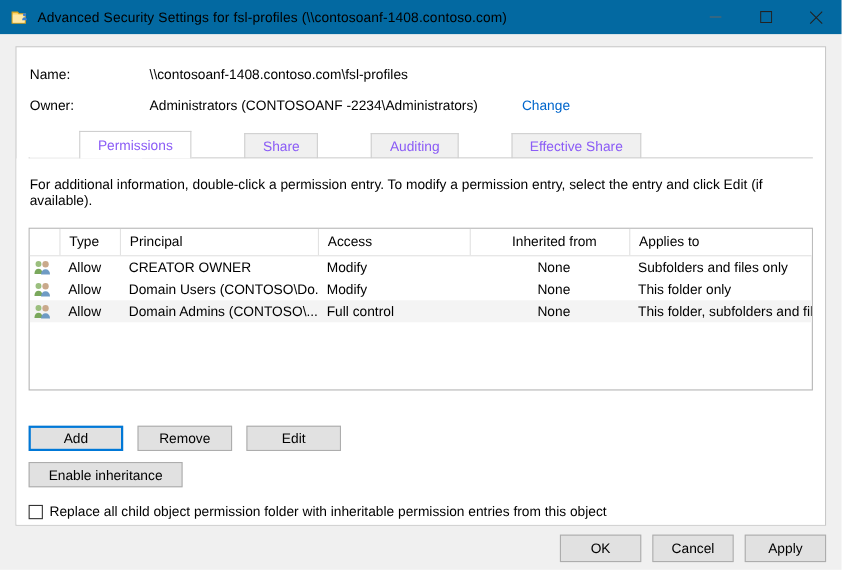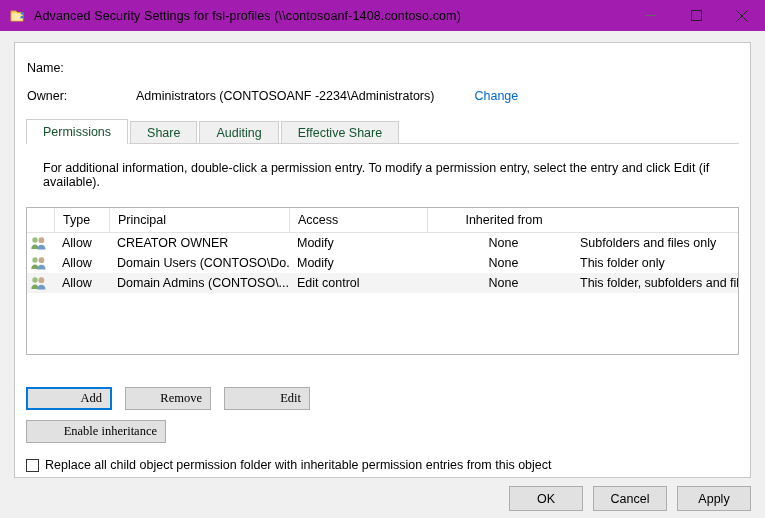--- a/index.html
+++ b/index.html
@@ -14,21 +14,21 @@
     font-family: "Liberation Sans", sans-serif;
     font-size: 12px;
     color: #000000;
     overflow: hidden;
     position: relative;
   }
 
   
   .titlebar {
     height: 31px;
-    background: #a21caf;
+    background: #0369a1;
     display: flex;
     align-items: center;
     position: relative;
   }
   .title-icon {
     width: 16px;
     height: 16px;
     margin-left: 10px;
     margin-right: 8px;
     flex: 0 0 auto;
@@ -108,22 +108,23 @@
     height: 23px;
     line-height: 23px;
     padding: 0 16px;
     font-size: 12.5px;
     background: #f0f0f0;
     border: 1px solid #cfcfcf;
     border-bottom: none;
     box-sizing: border-box;
     margin-right: 2px;
     text-align: center;
-    color: #14532d;
+    color: #8b5cf6;
     white-space: nowrap;
+    margin-left: 46px;
   }
   .tab.active {
     background: #ffffff;
     border-color: #cfcfcf;
     height: 25px;
     line-height: 24px;
     position: relative;
     z-index: 3;
   }
   .tab-underline {
@@ -144,21 +145,20 @@
   }
 
   
   .content {
     position: absolute;
     left: 0;
     top: 101px;
     right: 0;
     bottom: 0;
     background: #ffffff;
-    padding-left: 16px;
   }
   .info-text {
     margin: 17px 0 0 12px;
     font-size: 12.5px;
     color: #000;
   }
   .entries-label {
     margin: 18px 0 0 12px;
     font-size: 12.5px;
     color: #000;
@@ -237,28 +237,27 @@
     position: absolute;
     left: 11px;
     top: 243px;
     display: flex;
   }
   .btn {
     height: 23px;
     min-width: 86px;
     background: #e1e1e1;
     border: 1px solid #adadad;
-    font-family: Liberation Serif, serif;
+    font-family: Liberation Sans, sans-serif;
     font-size: 12.5px;
     color: #000;
     padding: 0 8px;
     box-sizing: border-box;
     margin-right: 13px;
     cursor: default;
-    text-align: right;
   }
   .btn.focus {
     border: 2px solid #0078d7;
     background: #e1e1e1;
   }
   .btn.wide { min-width: 140px; }
   .btnrow2 {
     position: absolute;
     left: 11px;
     top: 276px;
@@ -337,20 +336,21 @@
           <path d="M0.5 0.5 L11.5 11.5 M11.5 0.5 L0.5 11.5" stroke="#222" stroke-width="1"></path>
         </svg>
     </button>
   </div>
 </div>
 
 <div class="panel">
 
   <div class="field-row name-row">
     <span class="field-label">Name:</span>
+    <span class="field-value">\\contosoanf-1408.contoso.com\fsl-profiles</span>
   </div>
 
   <div class="field-row owner-row">
     <span class="field-label">Owner:</span>
     <span class="field-value">Administrators (CONTOSOANF -2234\Administrators)</span>
     <a class="change-link" href="#">Change</a>
   </div>
 
   <div class="tab-underline"></div>
   <div class="tabstrip">
@@ -366,20 +366,21 @@
     <div class="entries-label">Permission entries:</div>
 
     <div class="listbox">
 
       <div class="list-header">
         <div class="hcell c-icon"></div>
         <div class="hcell c-type">Type</div>
         <div class="hcell c-principal">Principal</div>
         <div class="hcell c-access">Access</div>
         <div class="hcell c-inherited">Inherited from</div>
+        <div class="hcell c-applies">Applies to</div>
       </div>
 
       <div class="list-row">
         <div class="cell c-icon">
           <span class="group-icon">
             <svg width="17" height="14" viewBox="0 0 17 14">
               <circle cx="5" cy="4" r="2.7" fill="#9bbf7e"></circle>
               <path d="M1.3 13 c0-3 1.6-4.6 3.7-4.6 s3.7 1.6 3.7 4.6 z" fill="#7aa85c"></path>
               <circle cx="11.4" cy="4.2" r="2.9" fill="#c9a98b"></circle>
               <path d="M7.3 13.6 c0-3.2 1.8-4.9 4.1-4.9 s4.1 1.7 4.1 4.9 z" fill="#6f9bc4"></path>
@@ -417,21 +418,21 @@
             <svg width="17" height="14" viewBox="0 0 17 14">
               <circle cx="5" cy="4" r="2.7" fill="#9bbf7e"></circle>
               <path d="M1.3 13 c0-3 1.6-4.6 3.7-4.6 s3.7 1.6 3.7 4.6 z" fill="#7aa85c"></path>
               <circle cx="11.4" cy="4.2" r="2.9" fill="#c9a98b"></circle>
               <path d="M7.3 13.6 c0-3.2 1.8-4.9 4.1-4.9 s4.1 1.7 4.1 4.9 z" fill="#6f9bc4"></path>
             </svg>
           </span>
         </div>
         <div class="cell c-type">Allow</div>
         <div class="cell c-principal">Domain Admins (CONTOSO\...</div>
-        <div class="cell c-access">Edit control</div>
+        <div class="cell c-access">Full control</div>
         <div class="cell c-inherited">None</div>
         <div class="cell c-applies">This folder, subfolders and files</div>
       </div>
 
     </div>
 
     <div class="btnrow">
       <button class="btn focus">Add</button>
       <button class="btn">Remove</button>
       <button class="btn">Edit</button>

